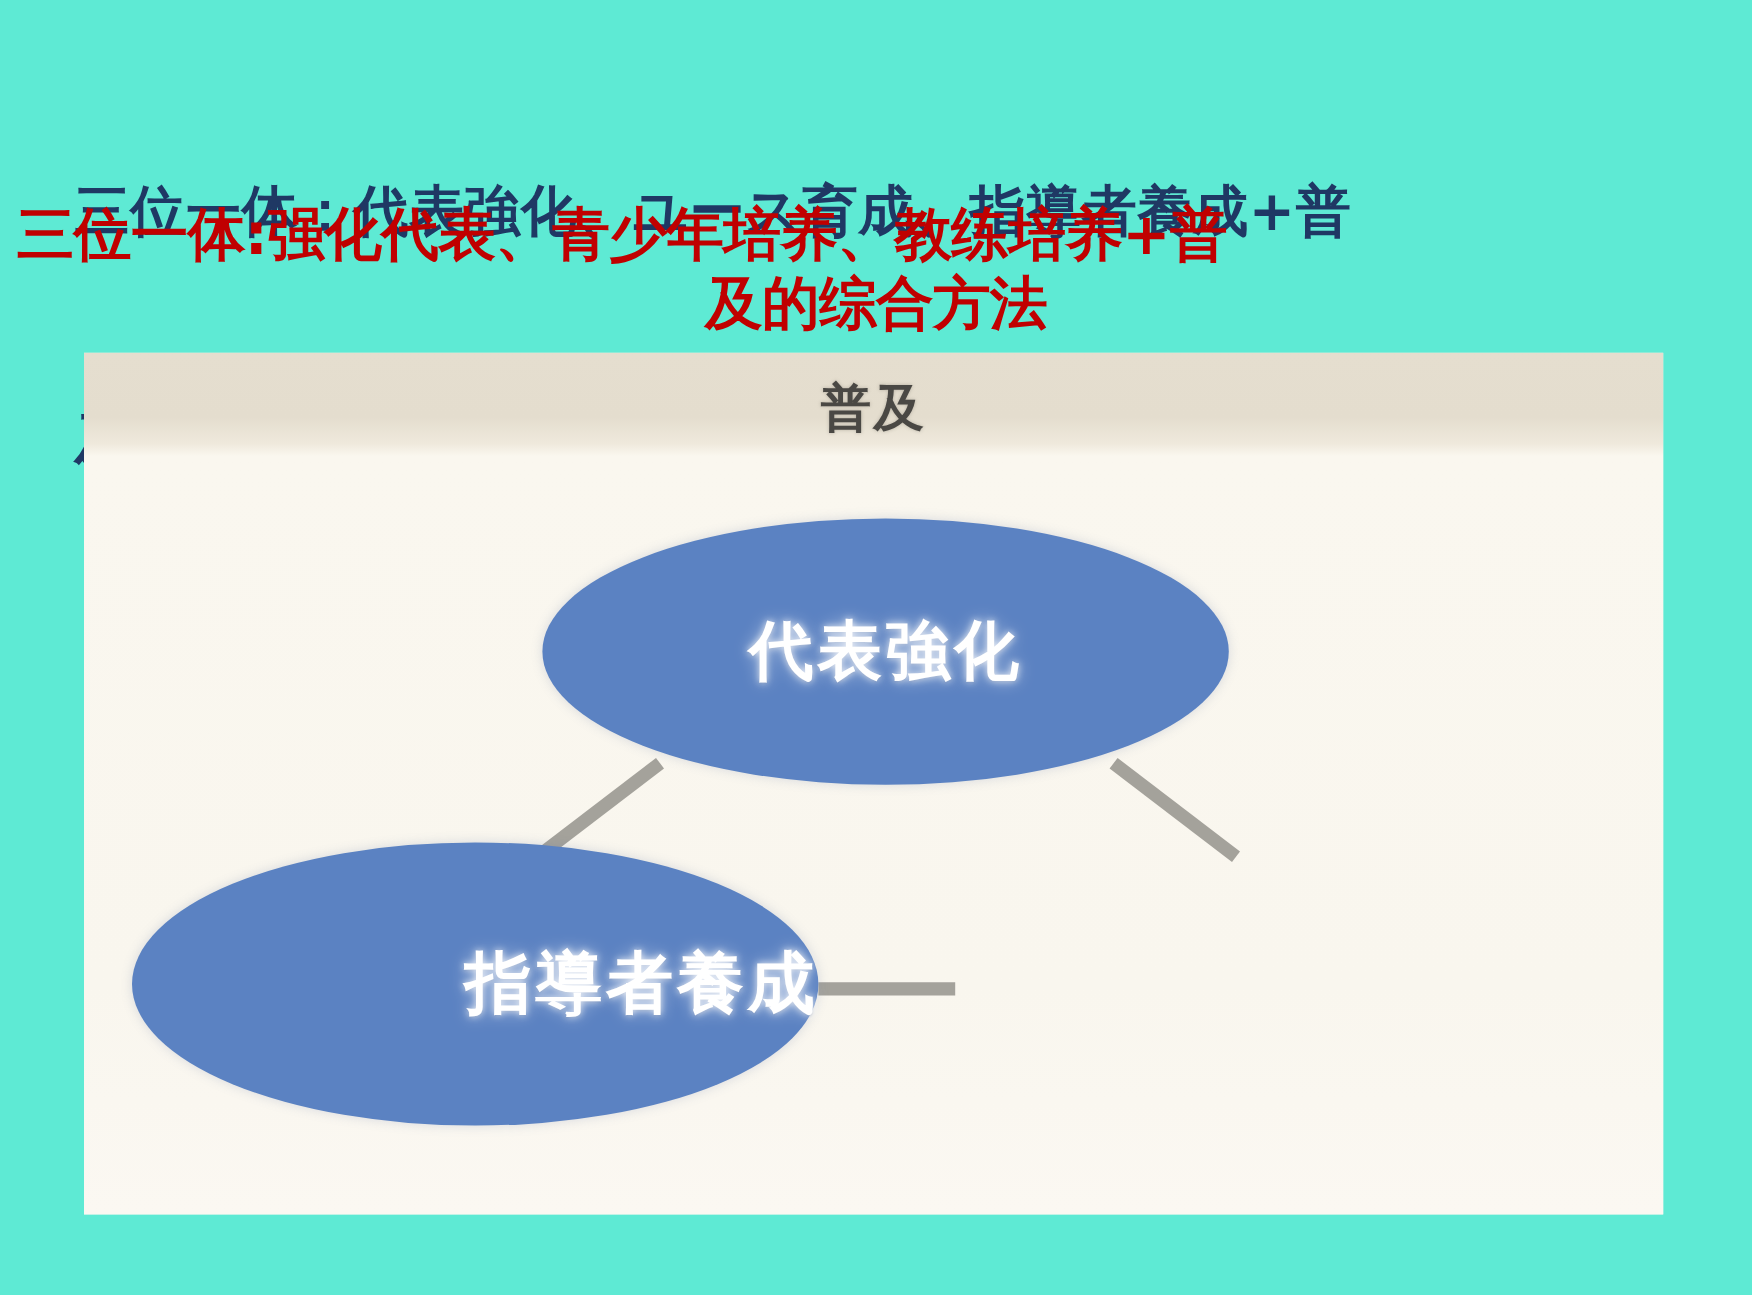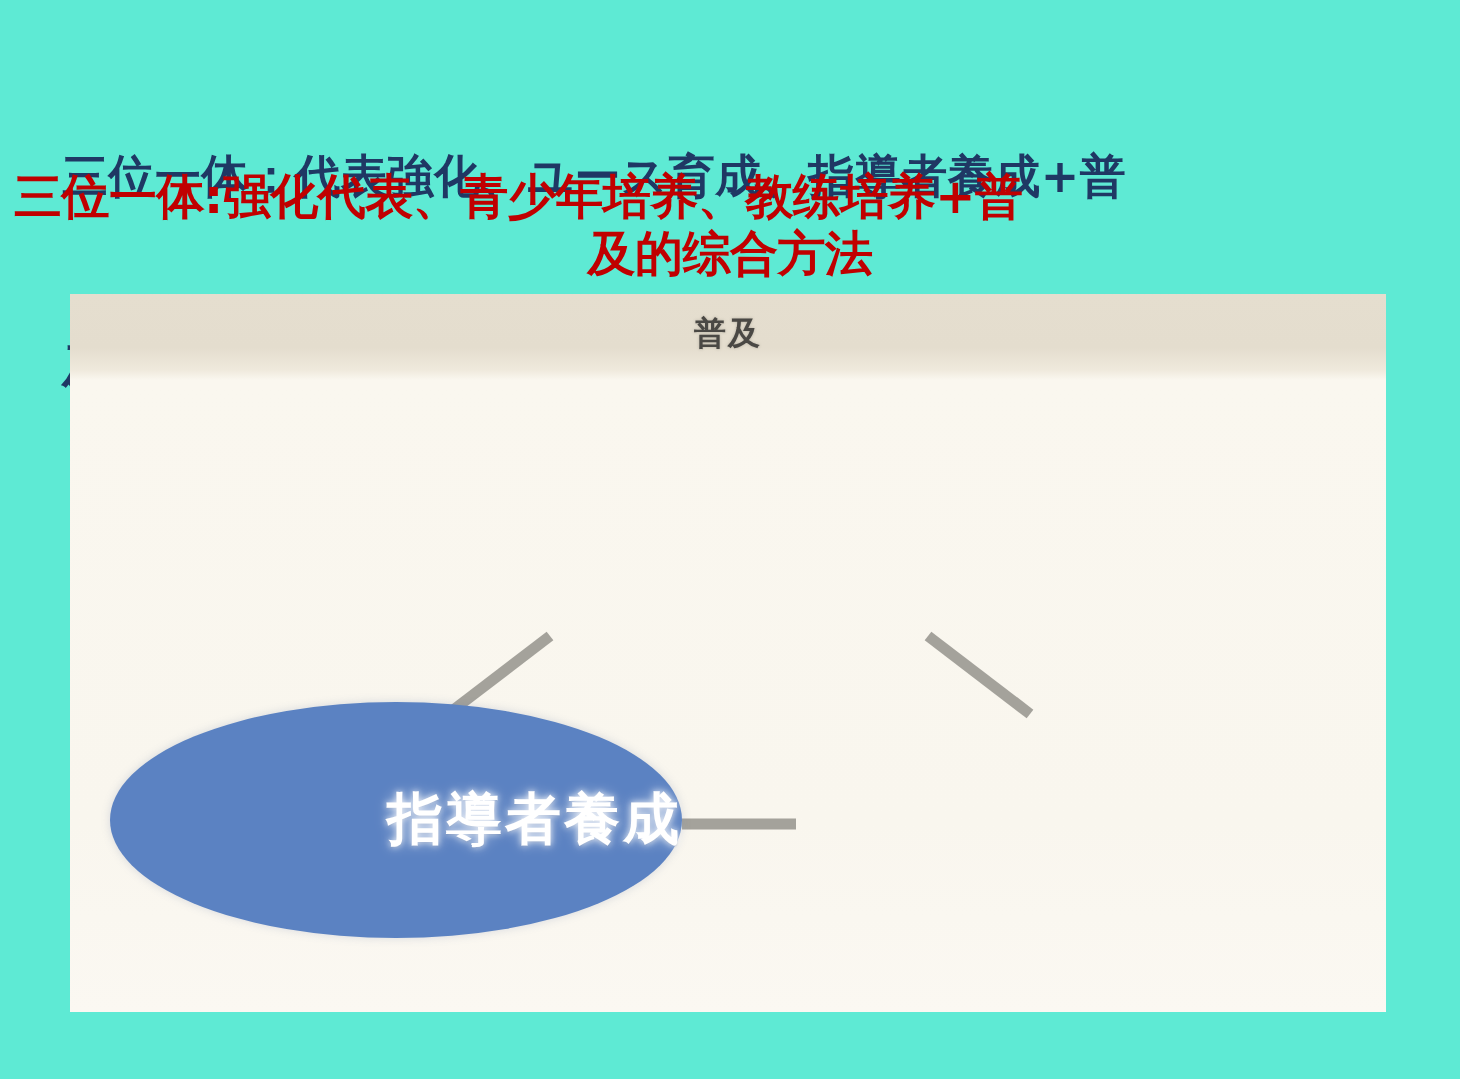--- a/index.html
+++ b/index.html
@@ -93,21 +93,21 @@
     height: 632px;
     background: linear-gradient(180deg, #FAF7EF 0%, #F9F6EE 70%, #FBF8F2 100%);
   }
   #panel-header-title {
     position: absolute;
     left: 0;
     top: 18px;
     width: 100%;
     text-align: center;
     color: #4A4844;
-    font-size: 32px;
+    font-size: 42px;
     font-weight: 700;
     letter-spacing: 2px;
     z-index: 3;
     text-shadow: 0 0 3px rgba(120,115,105,0.45);
   }
 
   
   #connectors {
     position: absolute;
     left: 0;
@@ -193,20 +193,23 @@
     <div id="panel-body"></div>
 
     <div id="panel-header-title">普及</div>
 
     <svg id="connectors" viewBox="0 0 1316 718">
       <line class="connector" x1="480" y1="342" x2="378" y2="420"></line>
       <line class="connector" x1="858" y1="342" x2="960" y2="420"></line>
       <line class="connector" x1="612" y1="530" x2="726" y2="530"></line>
     </svg>
 
+    <div class="node" id="node-top">
+      <span class="node-label">代表強化</span>
+    </div>
 
     <div class="node" id="node-left">
       <span class="node-label">指導者養成</span>
     </div>
 
 
   </div>
 </div>
 
 </body></html>

